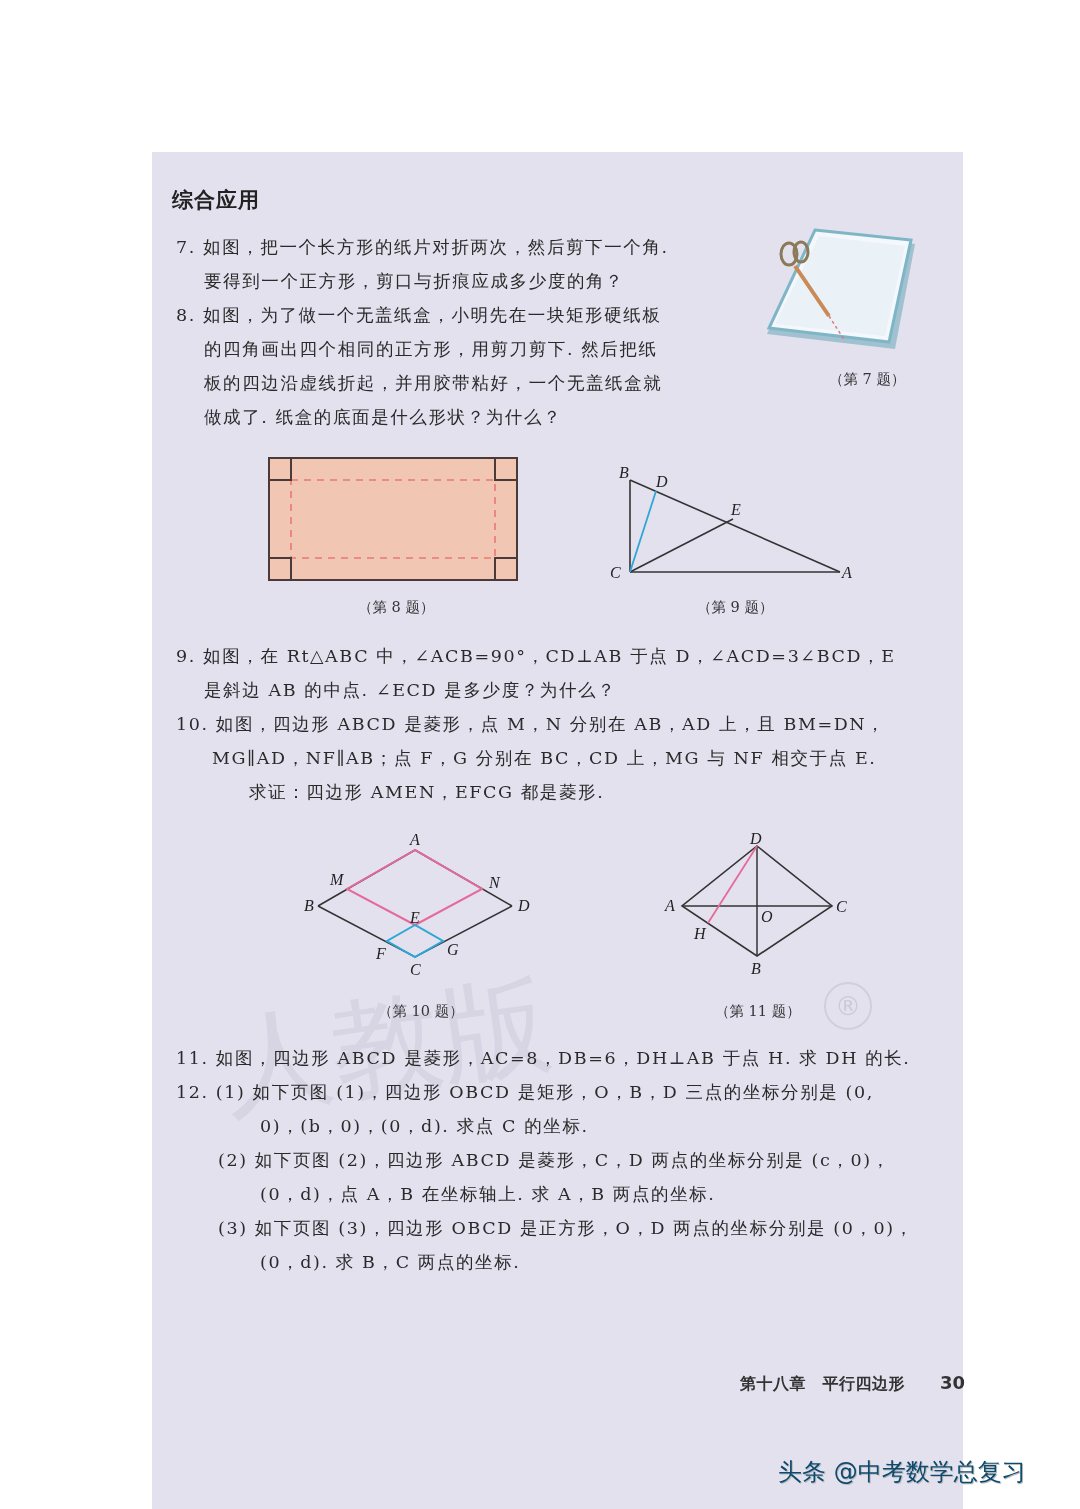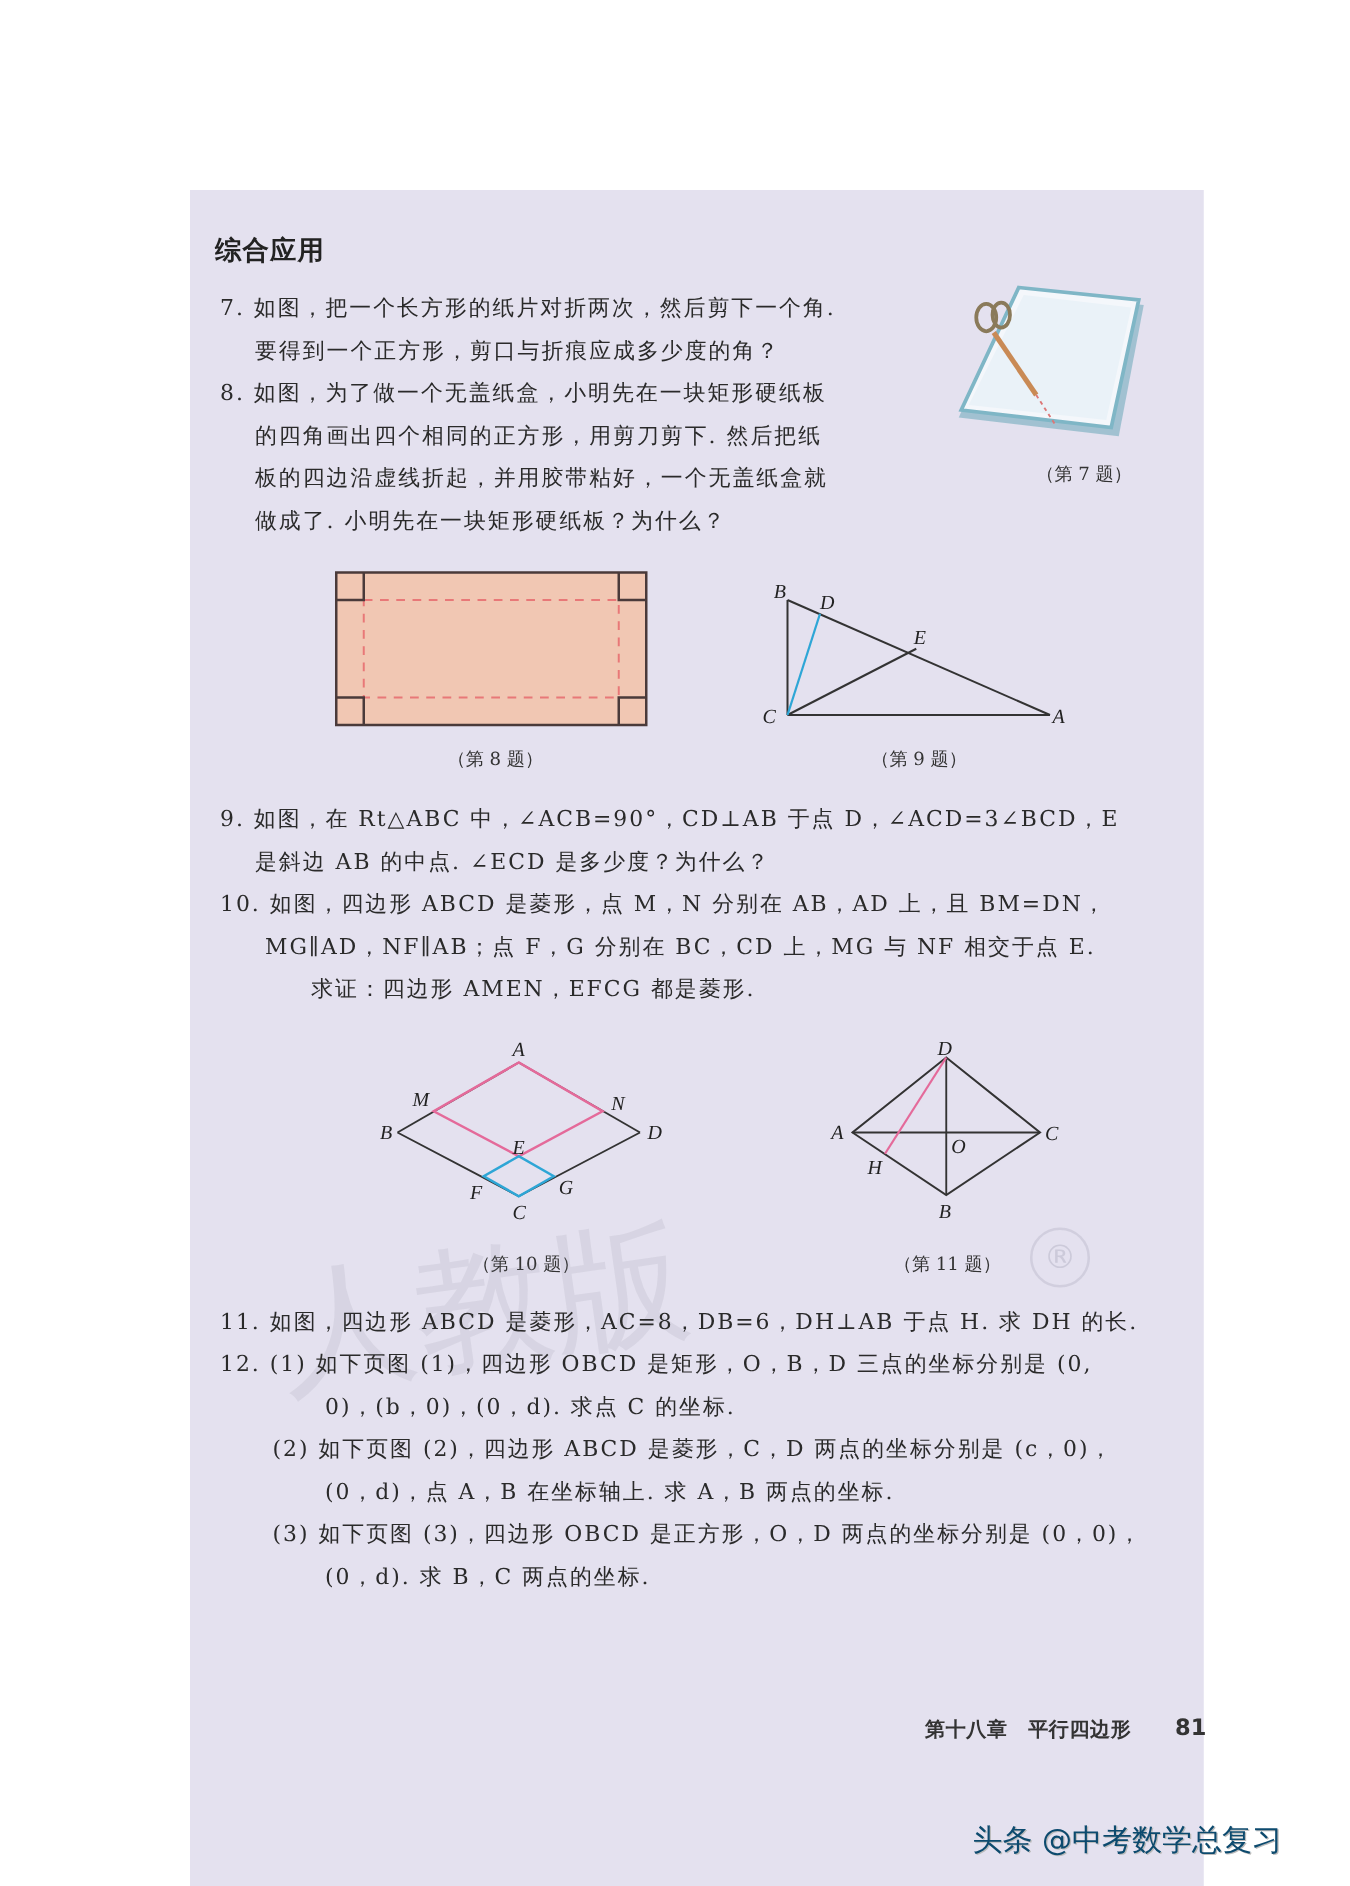--- a/index.html
+++ b/index.html
@@ -66,21 +66,21 @@
     <ellipse cx="44" cy="28" rx="7" ry="10" fill="none" stroke="#8a7a5a" stroke-width="3"></ellipse>
   </svg>
   <div class="caption" style="left:647px;top:218px;margin-left:30px;">（第 7 题）</div>
 
   <div class="line" style="left:24px;top:146px;">
     <span>8.</span>
     <span>如图，为了做一个无盖纸盒，小明先在一块矩形硬纸板</span>
   </div>
   <div class="line" style="left:52px;top:214px;">板的四边沿虚线折起，并用胶带粘好，一个无盖纸盒就</div>
   <div class="line" style="left:52px;top:180px;">的四角画出四个相同的正方形，用剪刀剪下. 然后把纸</div>
-  <div class="line" style="left:52px;top:248px;">做成了. 小明先在一块矩形硬纸板？为什么？</div>
+  <div class="line" style="left:52px;top:248px;">做成了. 纸盒的底面是什么形状？为什么？</div>
 
   <svg style="position:absolute;left:115px;top:302px;" width="256" height="130">
     <rect x="2" y="4" width="248" height="122" fill="#f1c7b3" stroke="#4a3a3a" stroke-width="2"></rect>
     <rect x="24" y="26" width="204" height="78" fill="none" stroke="#e87878" stroke-width="1.6" stroke-dasharray="7,6"></rect>
     <polyline points="2,26 24,26 24,4" fill="none" stroke="#4a3a3a" stroke-width="2"></polyline>
     <polyline points="228,4 228,26 250,26" fill="none" stroke="#4a3a3a" stroke-width="2"></polyline>
     <polyline points="2,104 24,104 24,126" fill="none" stroke="#4a3a3a" stroke-width="2"></polyline>
     <polyline points="228,126 228,104 250,104" fill="none" stroke="#4a3a3a" stroke-width="2"></polyline>
   </svg>
   <div class="caption" style="left:206px;top:446px;text-align:center;">（第 8 题）</div>
@@ -157,15 +157,15 @@
     <span>(1) 如下页图 (1)，四边形 OBCD 是矩形，O，B，D 三点的坐标分别是 (0,</span>
   </div>
   <div class="line" style="left:108px;top:957px;">0)，(b，0)，(0，d). 求点 C 的坐标.</div>
   <div class="line" style="left:66px;top:991px;">(2) 如下页图 (2)，四边形 ABCD 是菱形，C，D 两点的坐标分别是 (c，0)，</div>
   <div class="line" style="left:108px;top:1025px;">(0，d)，点 A，B 在坐标轴上. 求 A，B 两点的坐标.</div>
   <div class="line" style="left:66px;top:1059px;text-align:right;">(3) 如下页图 (3)，四边形 OBCD 是正方形，O，D 两点的坐标分别是 (0，0)，</div>
   <div class="line" style="left:108px;top:1093px;">(0，d). 求 B，C 两点的坐标.</div>
 </div>
 
 <div class="footer-chapter">第十八章　平行四边形</div>
-<div class="footer-page">81</div>
+<div class="footer-page">30</div>
 
 <div class="source-tag">头条 @中考数学总复习</div>
 
 </body></html>

